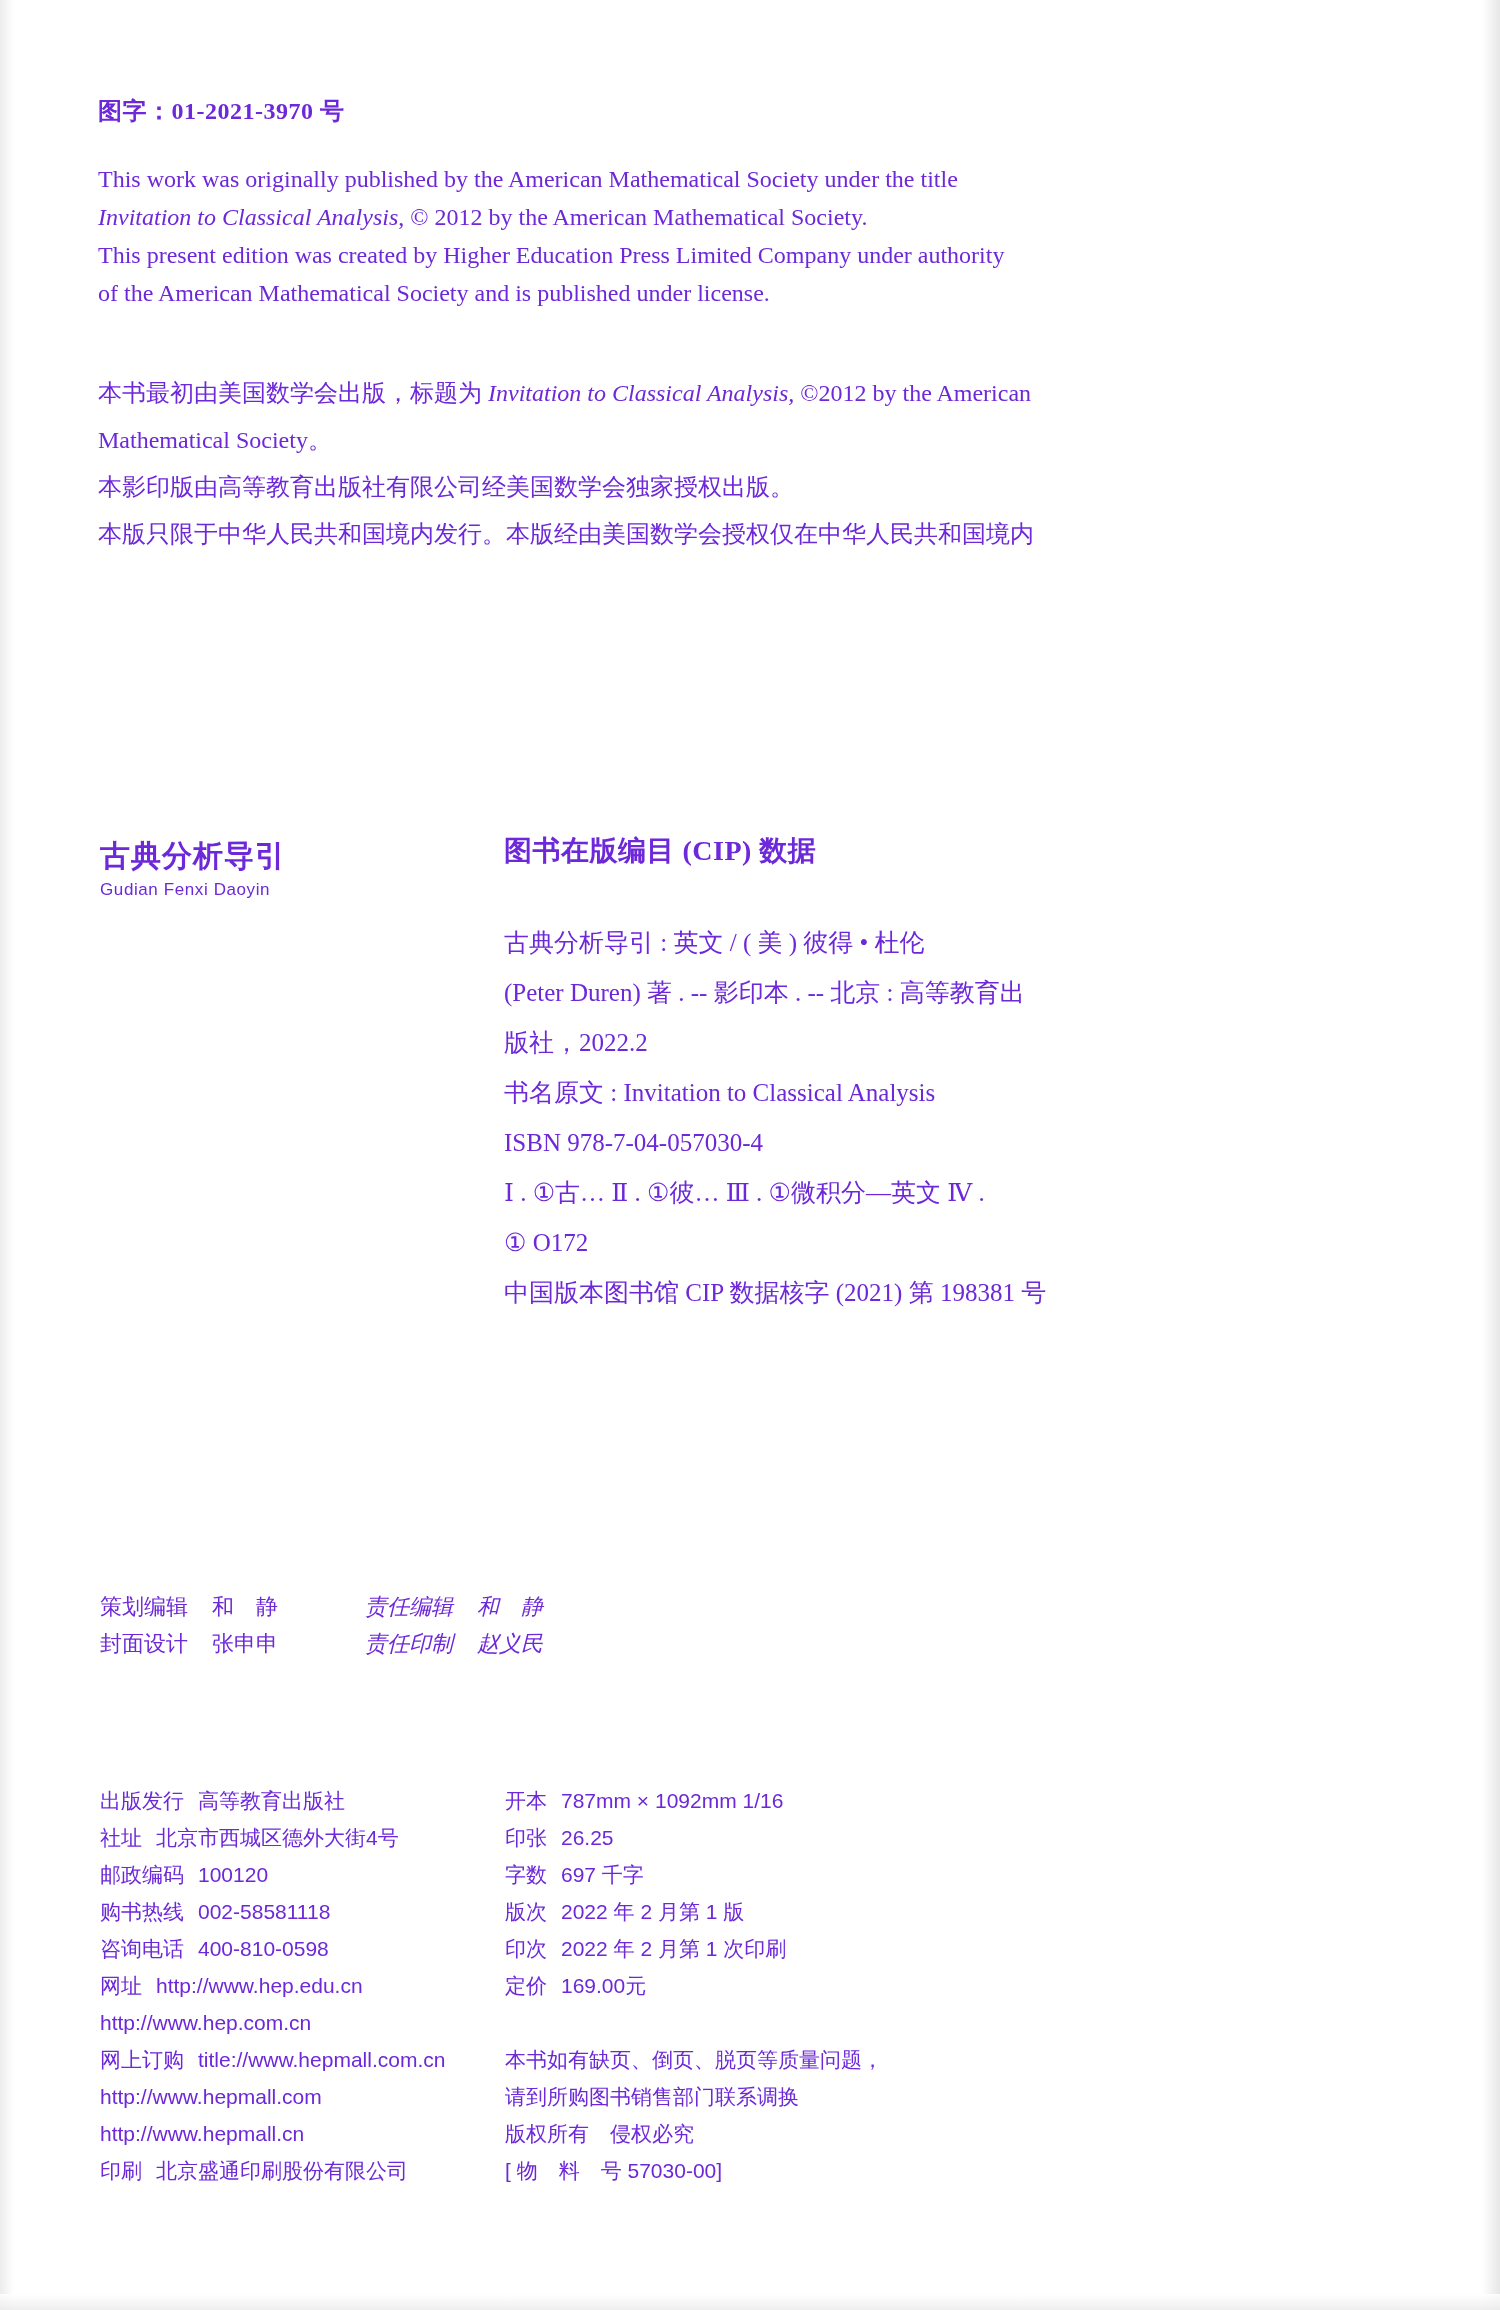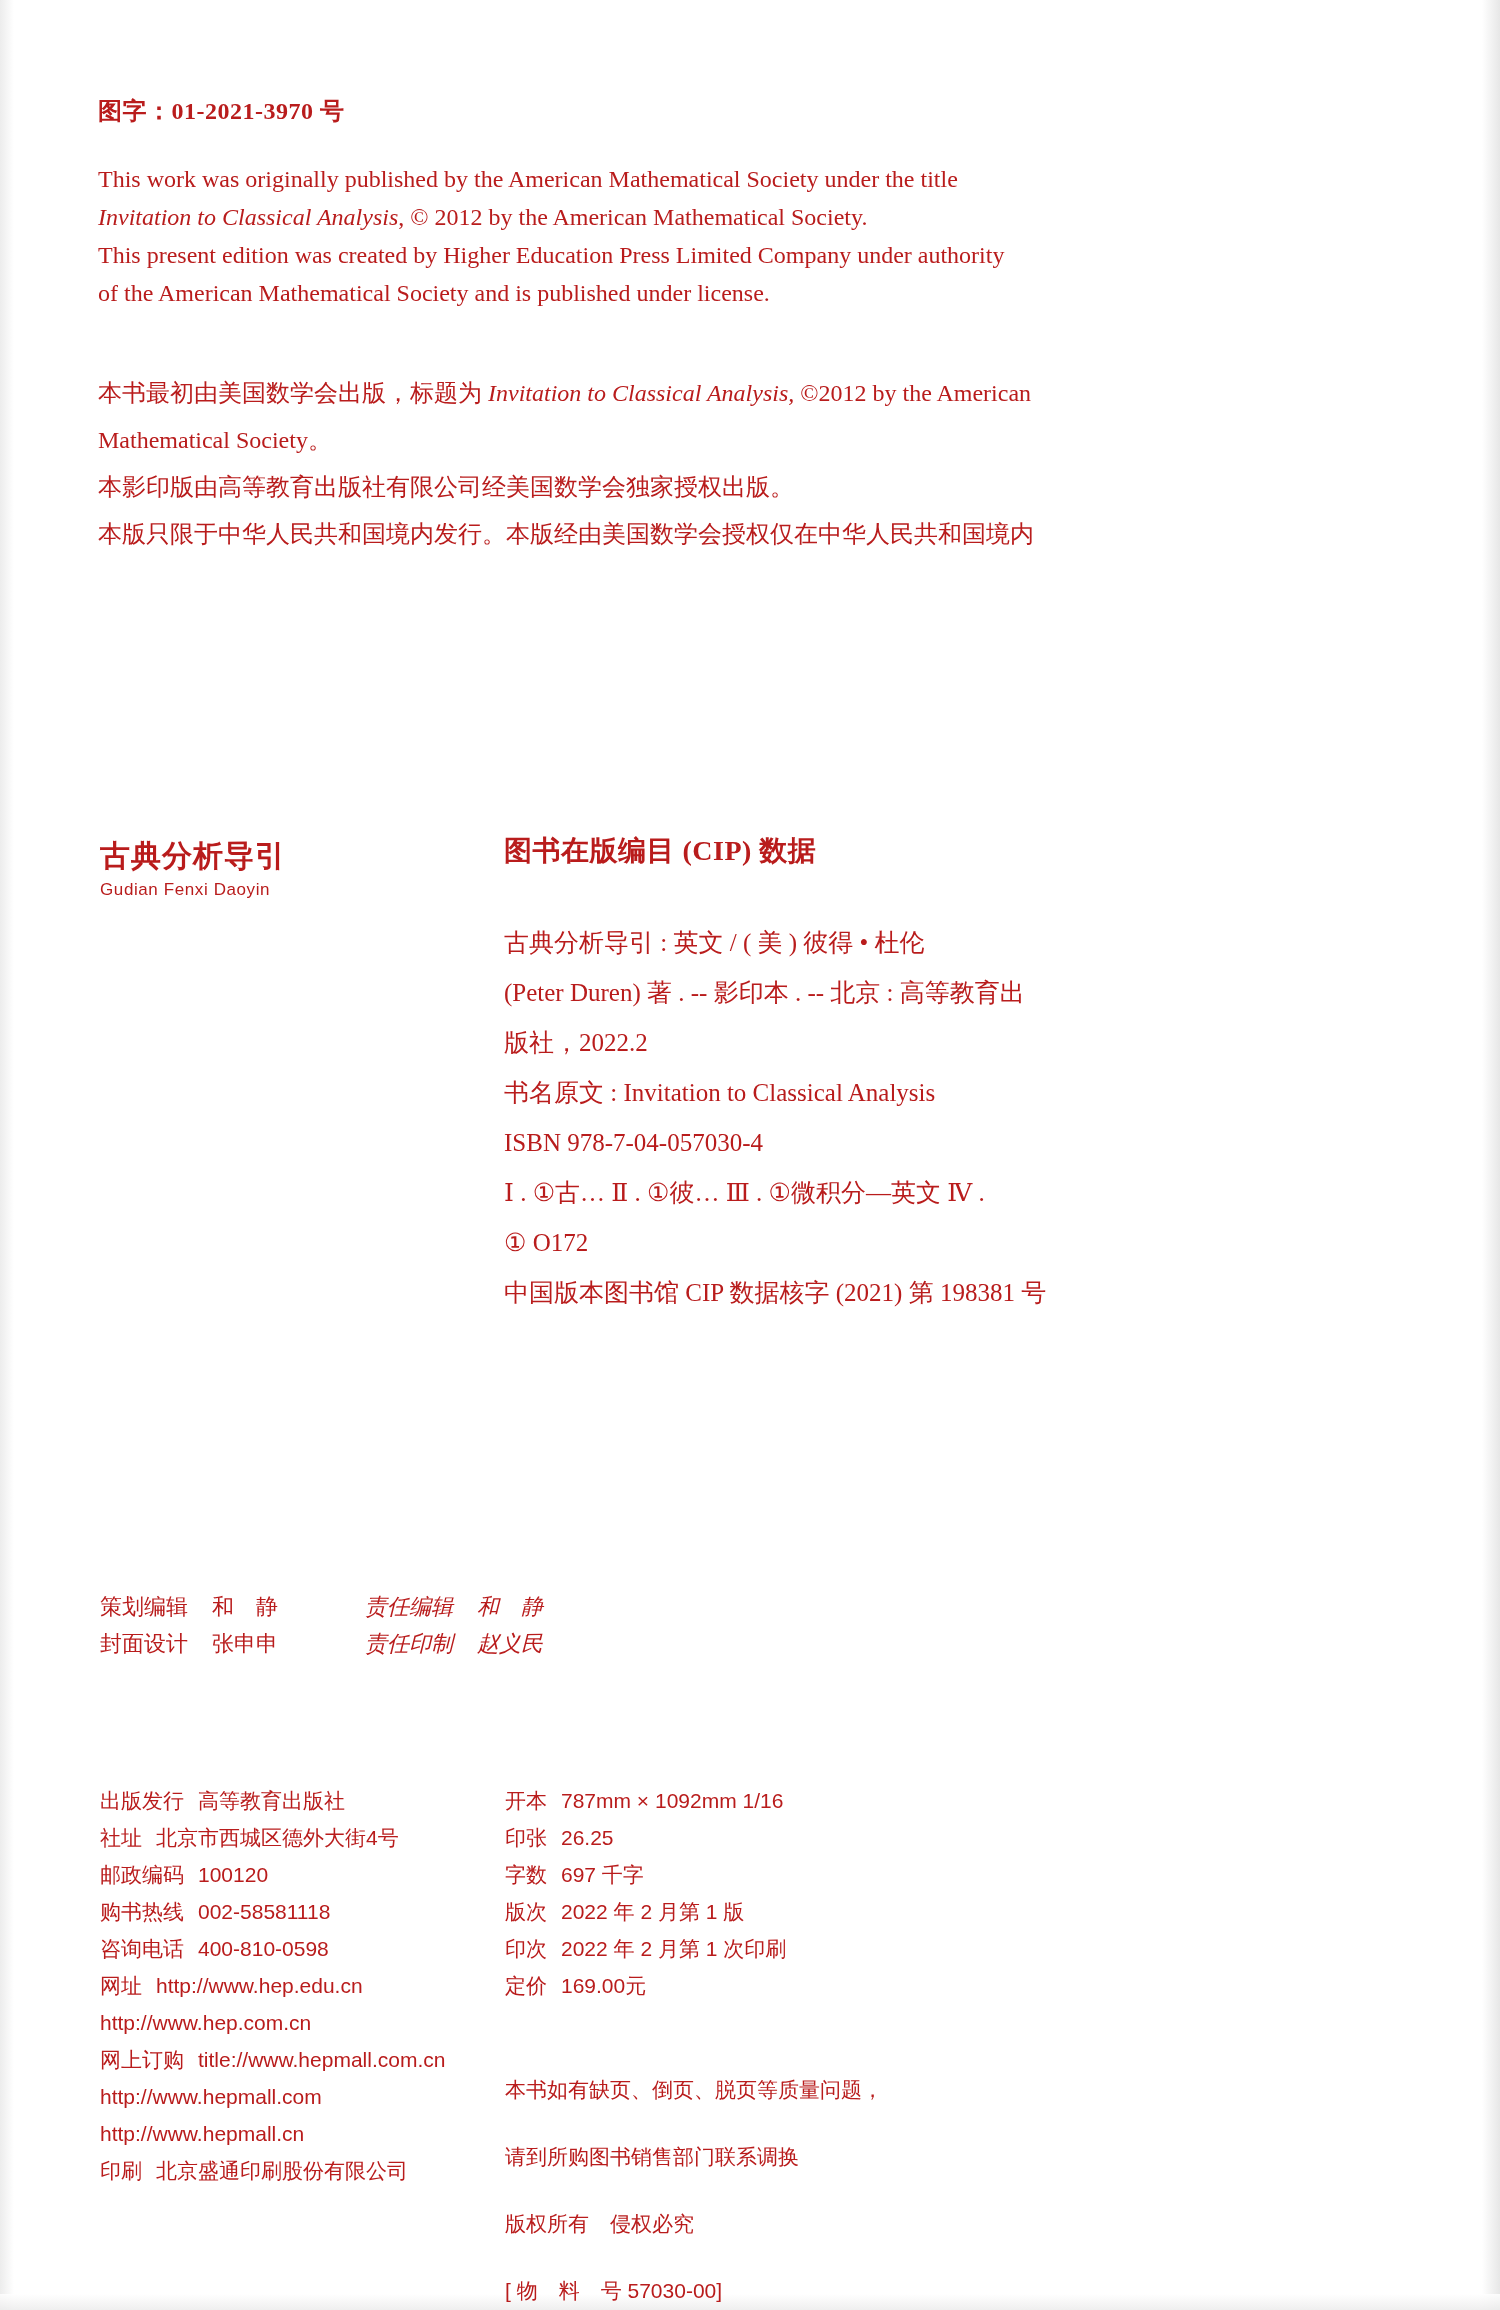--- a/index.html
+++ b/index.html
@@ -7,21 +7,21 @@
     padding: 0;
     background: #ffffff;
   }
   .page {
     position: relative;
     width: 1500px;
     height: 2310px;
     background: #ffffff;
     overflow: hidden;
     font-family: "Liberation Serif", "DejaVu Serif", serif;
-    color: #b91c1c;
+    color: #6d28d9;
   }
   
   .scan-edge-left {
     position: absolute;
     left: 0; top: 0;
     width: 14px; height: 100%;
     background: linear-gradient(to right, #e9e9e9, #ffffff);
     opacity: .85;
   }
   .scan-edge-right {
@@ -145,21 +145,21 @@
   #imprint-left  { width: 405px; }
   #imprint-right { width: 520px; }
   #imprint .line {
     font-family: "Liberation Sans", "DejaVu Sans", sans-serif;
     font-size: 21px;
     line-height: 37px;
     white-space: nowrap;
   }
   #imprint .lbl { font-weight: normal; }
   #imprint .gap { height: 37px; }
-  .notice-block .line { line-height: 37px; margin-top: 30px; }
+  .notice-block .line { line-height: 37px; }
 </style>
 </head>
 <body>
 
 <div class="page">
   <div class="scan-edge-left"></div>
   <div class="scan-edge-right"></div>
   <div class="scan-edge-bottom"></div>
 
   <div id="permit-line" class="serif">图字：01-2021-3970 号</div>

